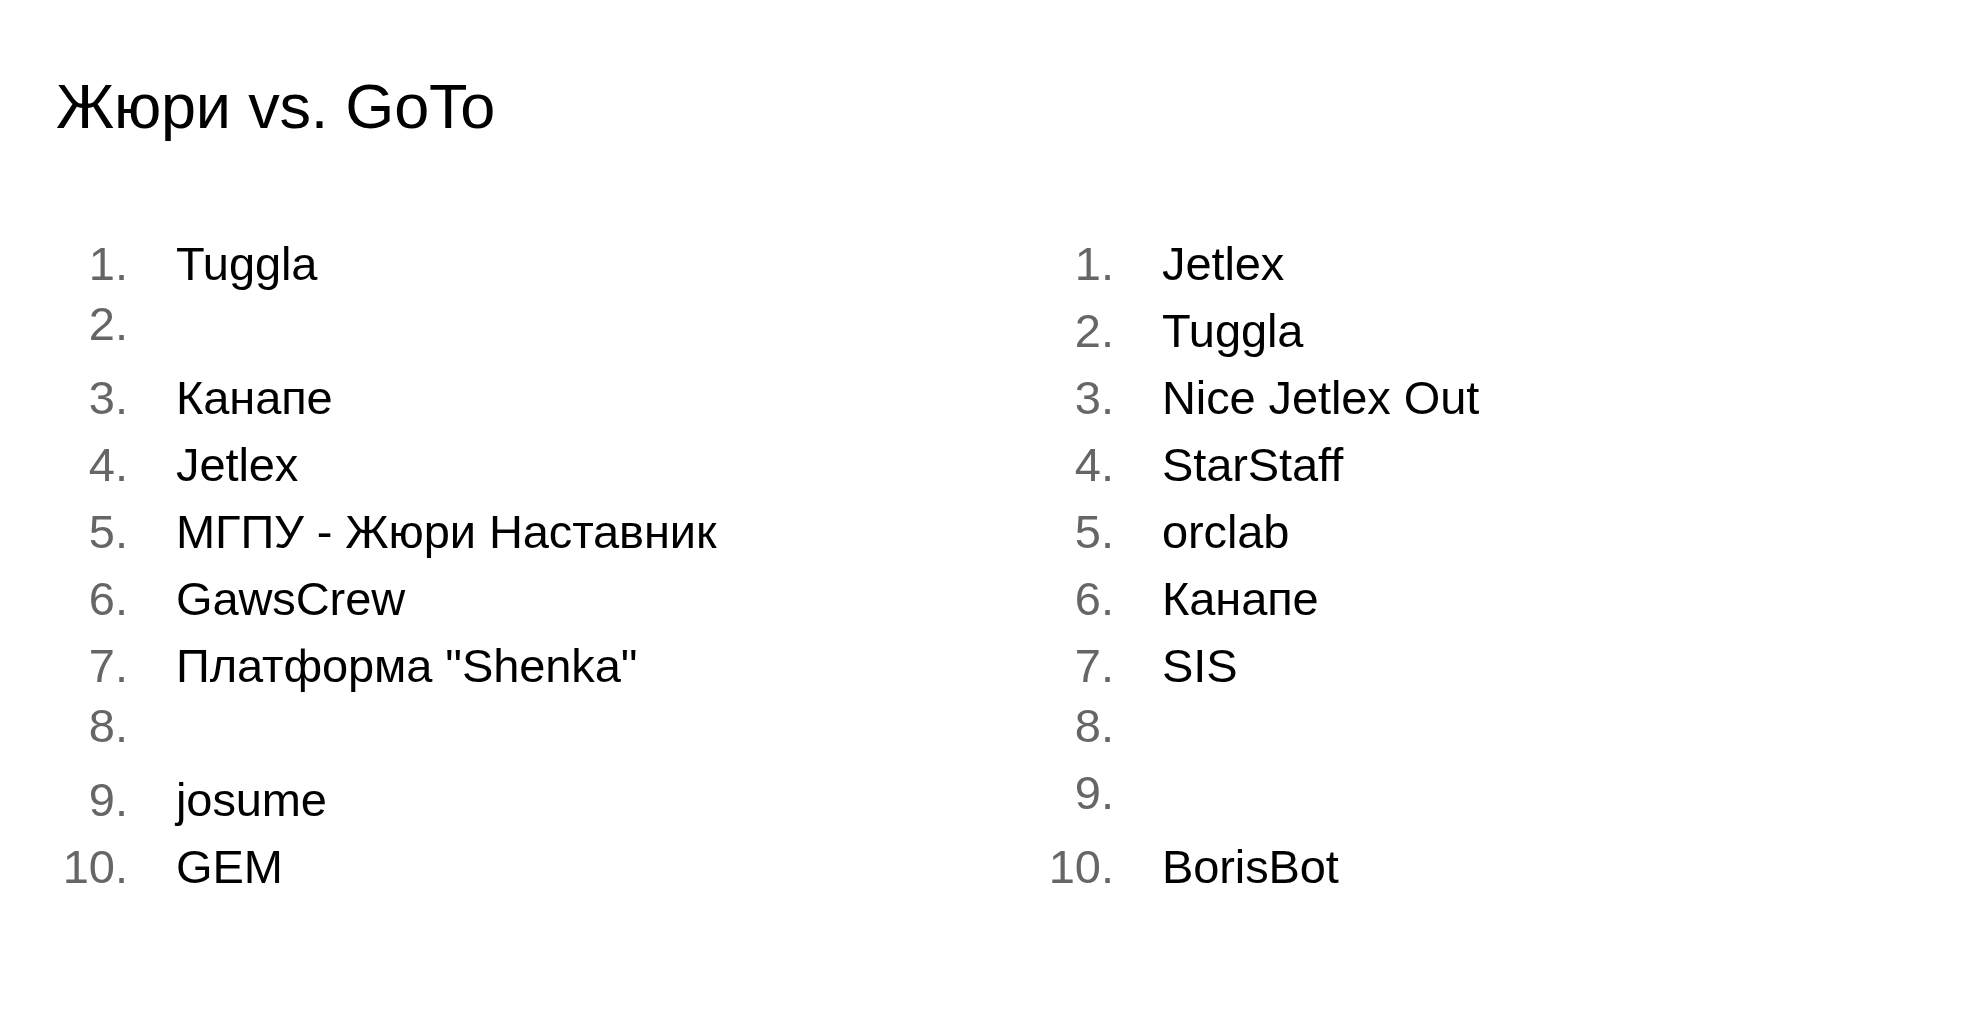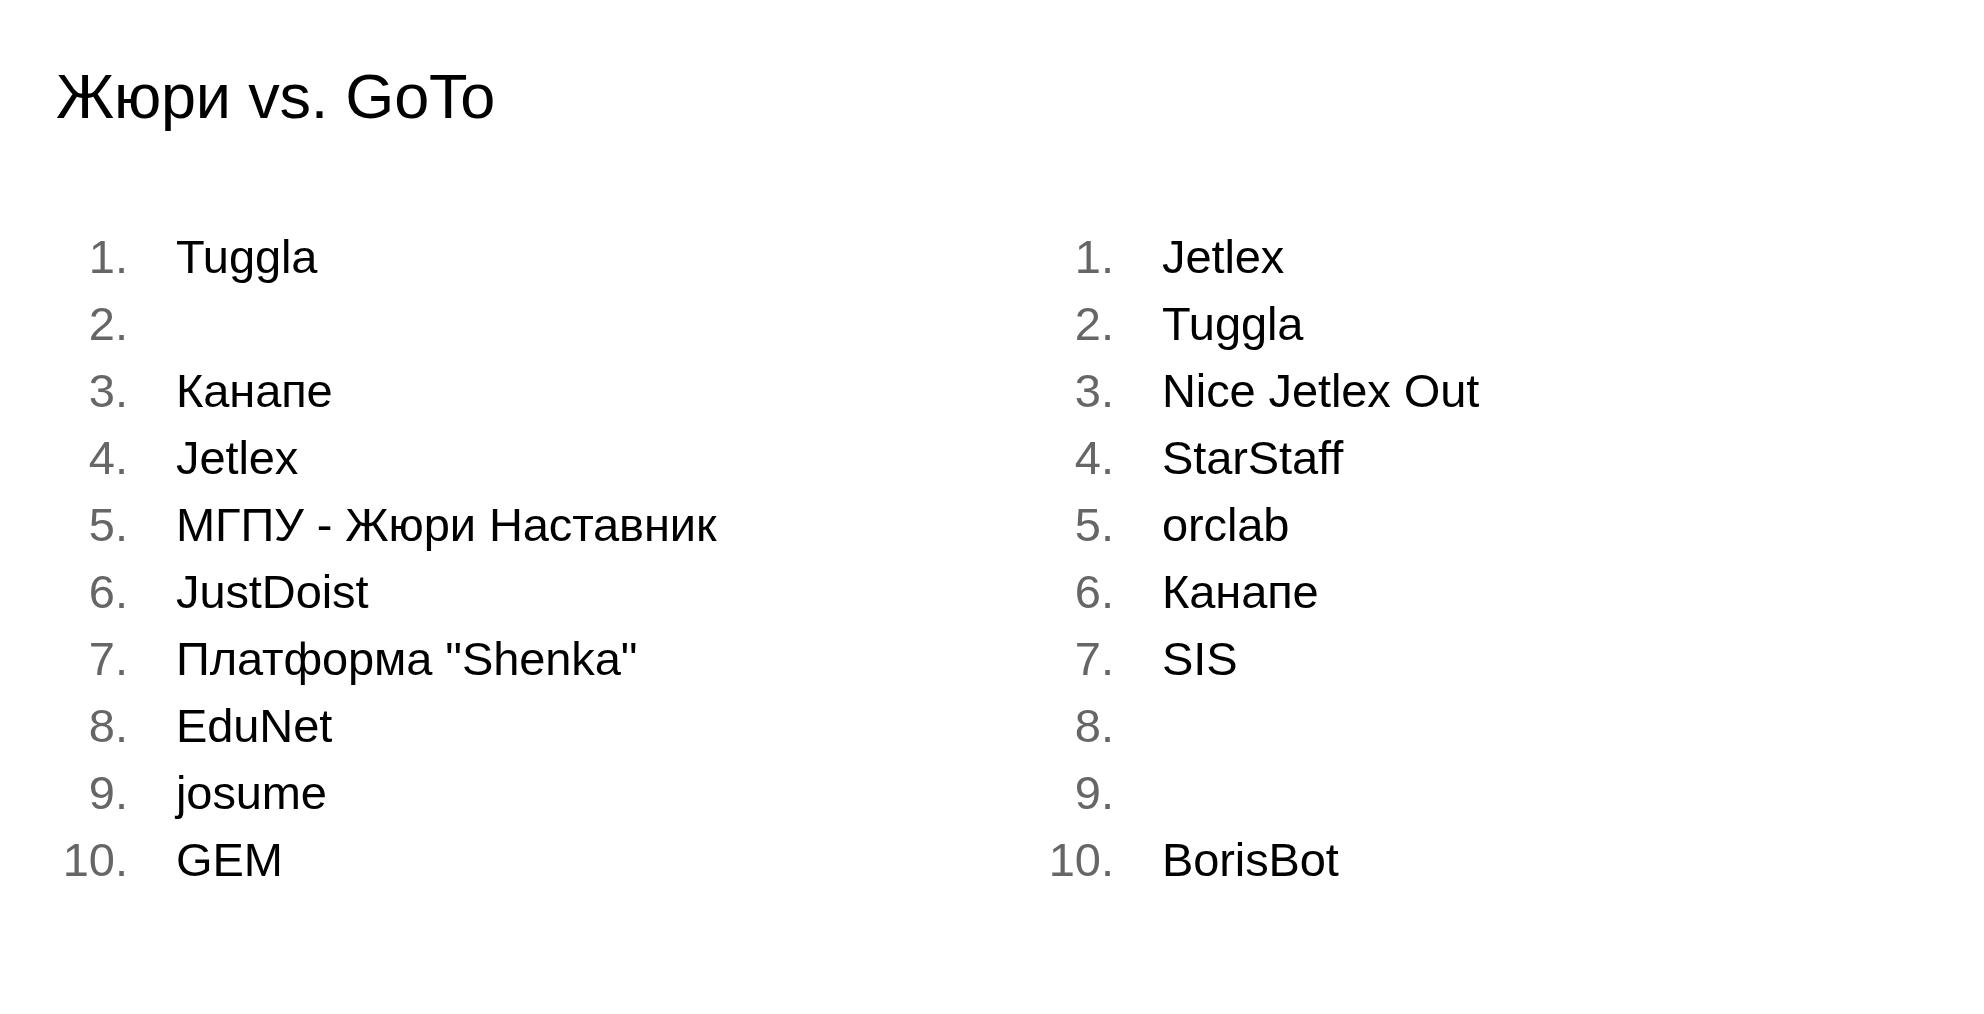--- a/index.html
+++ b/index.html
@@ -20,21 +20,21 @@
     position: relative;
     width: 1984px;
     height: 1014px;
     background: #ffffff;
     box-sizing: border-box;
   }
 
   .slide-title {
     position: absolute;
     left: 56px;
-    top: 58px;
+    top: 68px;
     font-size: 63px;
     line-height: 76px;
     font-weight: 400;
     color: #000000;
     letter-spacing: -0.2px;
     white-space: nowrap;
   }
 
   .columns {
     position: absolute;
@@ -75,20 +75,21 @@
     font-weight: 400;
   }
 
   .item-label {
     display: inline-block;
     margin-left: 48px;
     font-size: 47px;
     color: #000000;
     font-weight: 400;
     letter-spacing: -0.1px;
+    margin-top: 7px;
   }
 </style>
 </head>
 <body>
 
 <div class="slide">
 
   <div class="slide-title">Жюри vs. GoTo</div>
 
   <div class="columns">
@@ -109,29 +110,28 @@
           <li class="list-item">
             <span class="item-marker">4.</span>
             <span class="item-label">Jetlex</span>
           </li>
           <li class="list-item">
             <span class="item-marker">5.</span>
             <span class="item-label">МГПУ - Жюри Наставник</span>
           </li>
           <li class="list-item">
             <span class="item-marker">6.</span>
-            <span class="item-label">JustDoist</span>
+            <span class="item-label">GawsCrew</span>
           </li>
           <li class="list-item">
             <span class="item-marker">7.</span>
             <span class="item-label">Платформа "Shenka"</span>
           </li>
           <li class="list-item">
             <span class="item-marker">8.</span>
-            <span class="item-label">EduNet</span>
           </li>
           <li class="list-item">
             <span class="item-marker">9.</span>
             <span class="item-label">josume</span>
           </li>
           <li class="list-item">
             <span class="item-marker">10.</span>
             <span class="item-label">GEM</span>
           </li>
         </ol>

